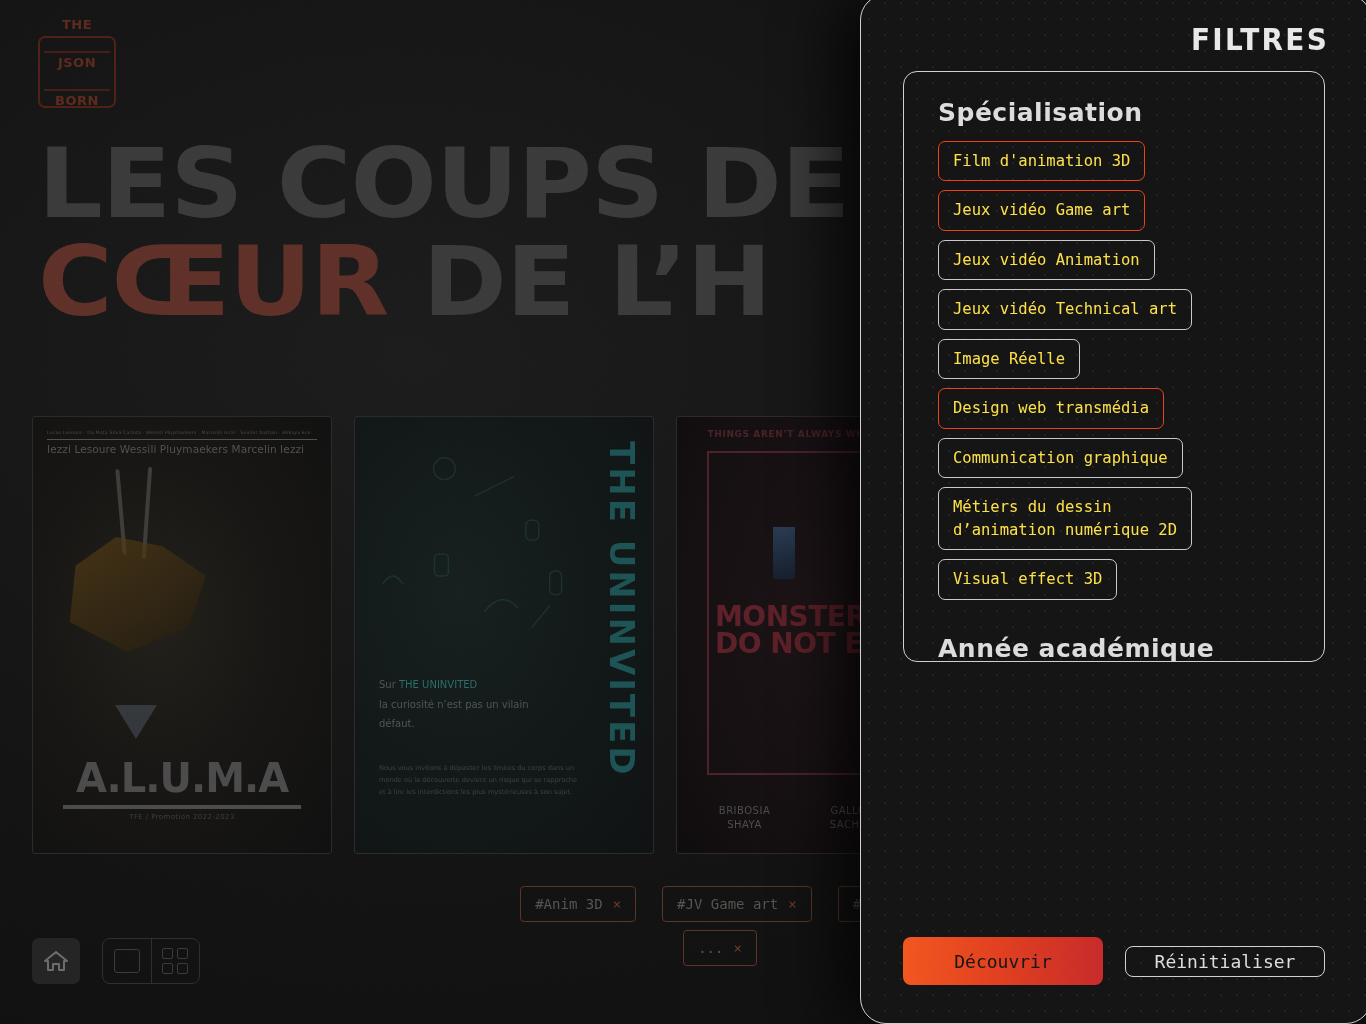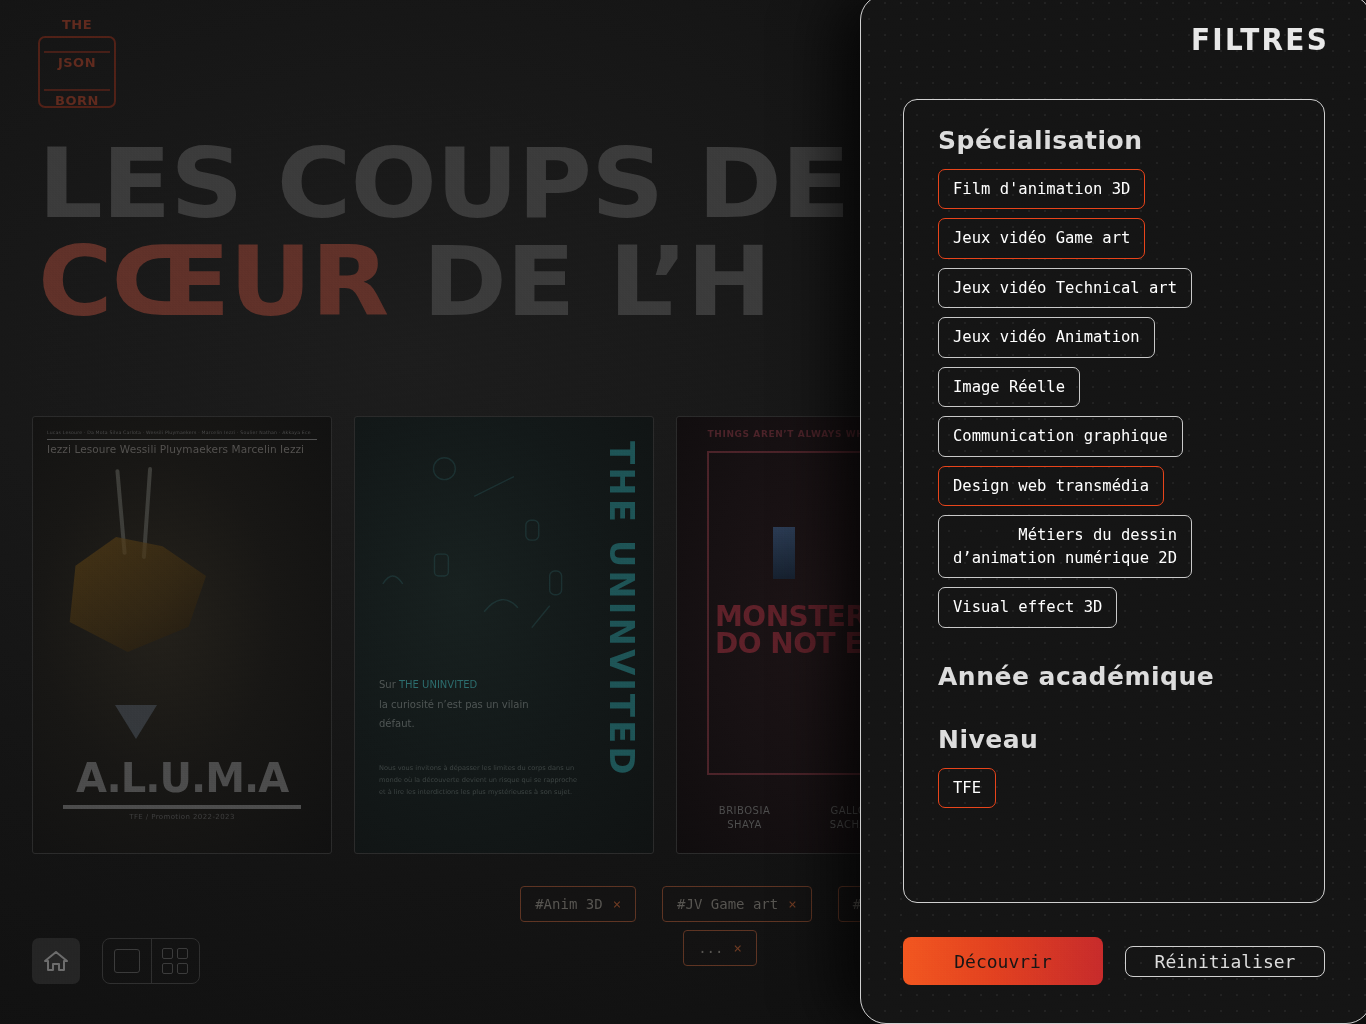--- a/index.html
+++ b/index.html
@@ -289,22 +289,22 @@
     font-weight: 700;
     font-size: 31px;
     letter-spacing: 2.5px;
     color: #e8e8e8;
     transform: scaleX(.9);
     transform-origin: right center;
   }
 
   .panel-card {
     position: absolute;
-    left: 42px; top: 104px;
-    width: 422px; height: 804px;
+    left: 42px; top: 76px;
+    width: 422px; height: 591px;
     border: 1.5px solid #cfcfcf;
     border-radius: 14px;
     overflow: hidden;
   }
   .panel-card-inner {
     padding: 26px 34px;
     height: 100%;
   }
 
   .group + .group { margin-top: 34px; }
@@ -320,23 +320,23 @@
 
   .chips { display: flex; flex-direction: column; align-items: flex-start; gap: 9px; }
 
   .chip {
     border: 1.4px solid #c8c8c8;
     border-radius: 7px;
     padding: 8px 14px;
     font-family: "DejaVu Sans Mono", monospace;
     font-size: 15.5px;
     line-height: 1.45;
-    color: #ffffff;
+    color: #fde047;
     background: transparent;
-    text-align: right;
+    text-align: left;
     cursor: pointer;
     white-space: pre-line;
   }
   .chip.selected { border-color: #e8431a; }
 
   .panel-actions {
     position: absolute;
     left: 42px; right: 42px; bottom: 38px;
     display: flex; gap: 22px; align-items: center;
   }
@@ -475,25 +475,25 @@
     <div class="panel-title">FILTRES</div>
 
     <div class="panel-card">
       <div class="panel-card-inner">
 
         <section class="group">
           <h2 class="group-title">Spécialisation</h2>
           <div class="chips">
             <button class="chip selected">Film d'animation 3D</button>
             <button class="chip selected">Jeux vidéo Game art</button>
+            <button class="chip">Jeux vidéo Animation</button>
             <button class="chip">Jeux vidéo Technical art</button>
-            <button class="chip">Jeux vidéo Animation</button>
             <button class="chip">Image Réelle</button>
+            <button class="chip selected">Design web transmédia</button>
             <button class="chip">Communication graphique</button>
-            <button class="chip selected">Design web transmédia</button>
             <button class="chip">Métiers du dessin
 d’animation numérique 2D</button>
             <button class="chip">Visual effect 3D</button>
           </div>
         </section>
 
         <section class="group">
           <h2 class="group-title">Année académique</h2>
         </section>
 

